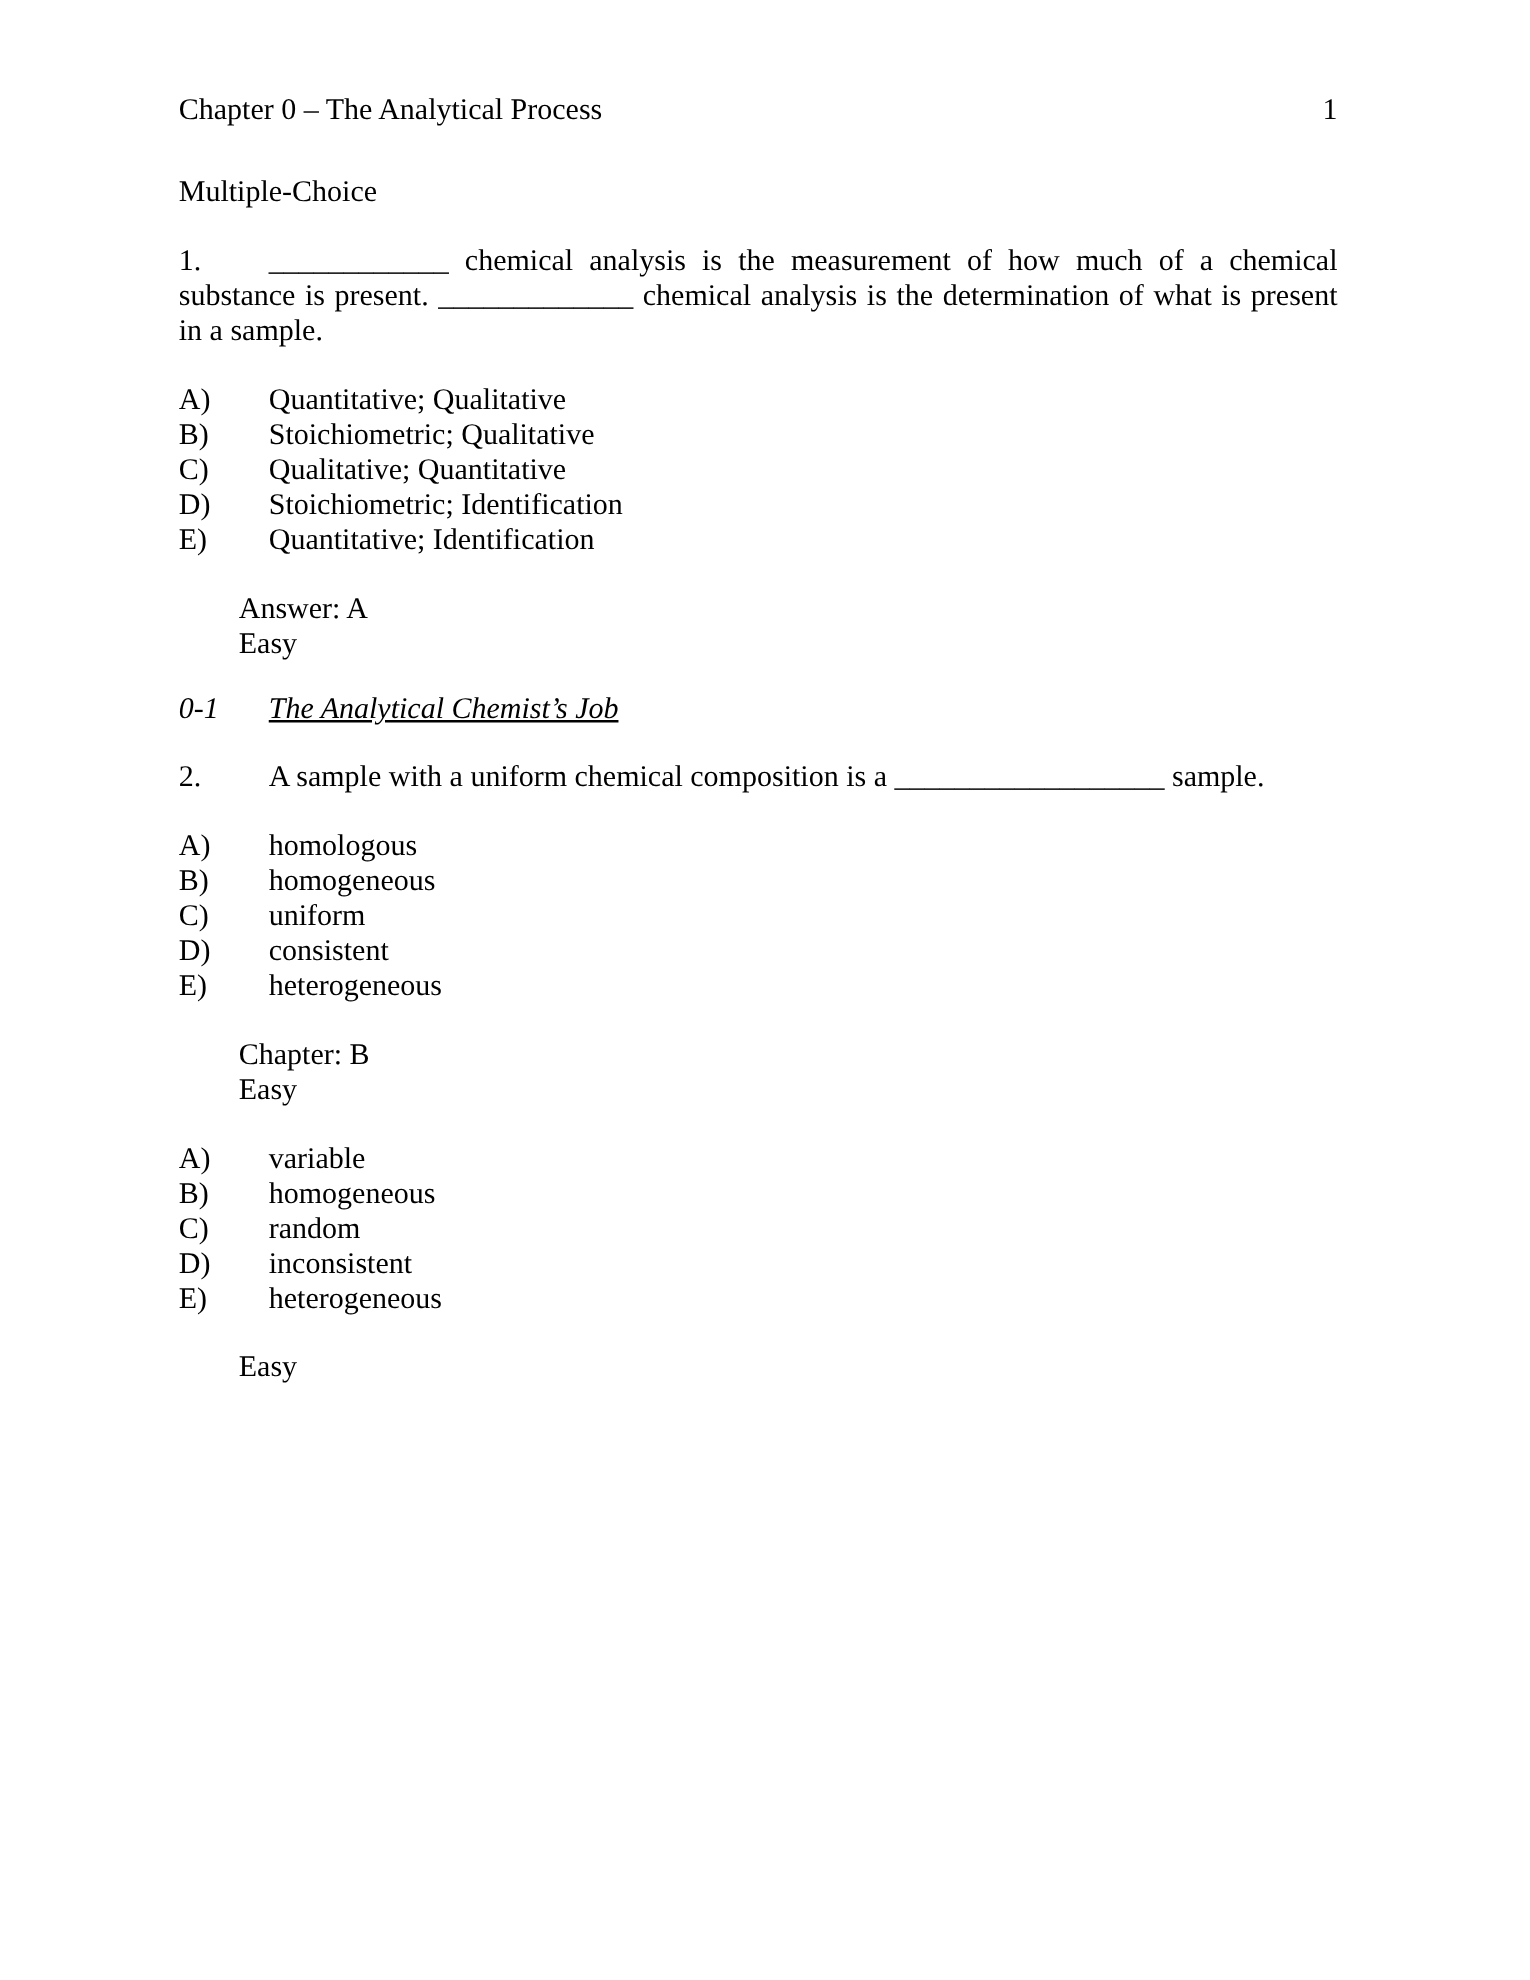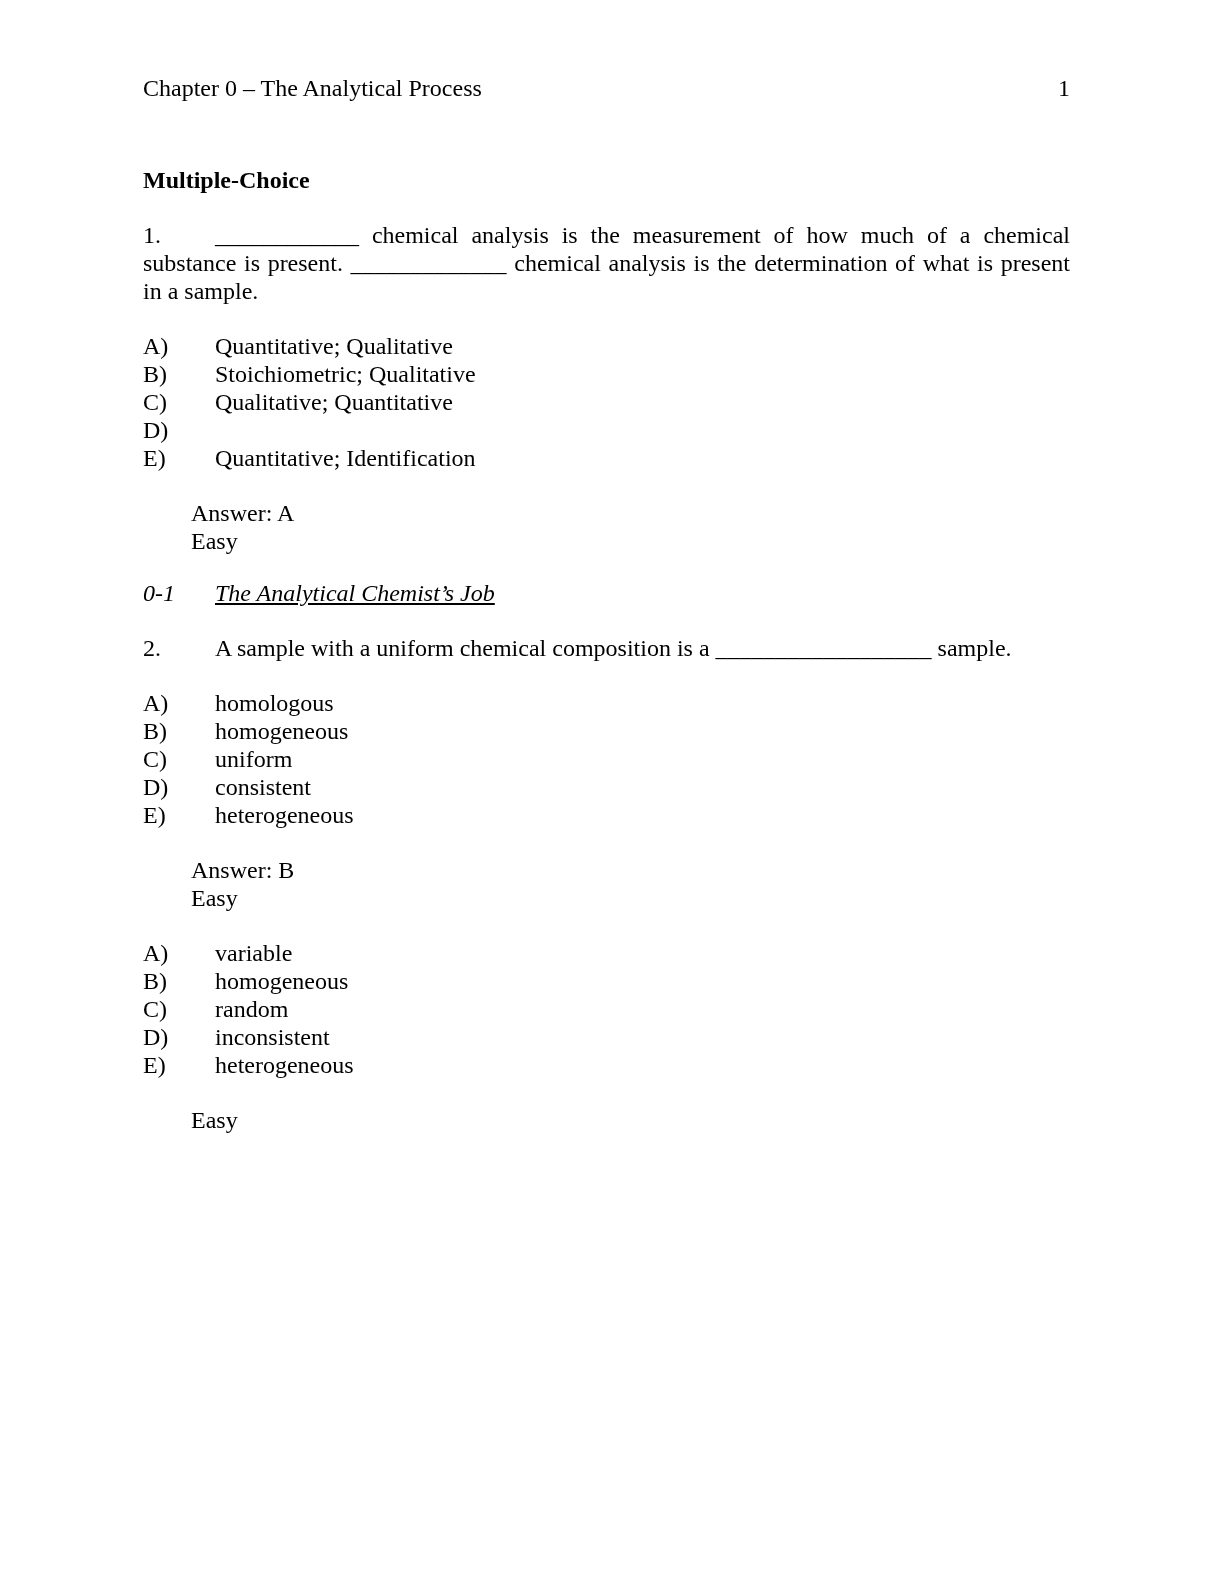--- a/index.html
+++ b/index.html
@@ -18,22 +18,22 @@
     font-size: 24px;
     line-height: 28px;
     color: #000000;
   }
   .page-header {
     display: flex;
     justify-content: space-between;
     align-items: baseline;
   }
   .section-title {
-    font-weight: bold;
-    margin-top: 64px;
+    font-weight: normal;
+    margin-top: 38px;
   }
   .q-para {
     text-align: justify;
     margin-top: 27px;
   }
   .tab-num {
     display: inline-block;
     width: 72px;
   }
   .choices {
@@ -80,20 +80,21 @@
     <div class="choice-row">
       <span class="choice-label">B)</span>
         <span>Stoichiometric; Qualitative</span>
     </div>
     <div class="choice-row">
       <span class="choice-label">C)</span>
         <span>Qualitative; Quantitative</span>
     </div>
     <div class="choice-row">
       <span class="choice-label">D)</span>
+        <span>Stoichiometric; Identification</span>
     </div>
     <div class="choice-row">
       <span class="choice-label">E)</span>
         <span>Quantitative; Identification</span>
     </div>
   </div>
 
   <div class="answer-block">
     <div>Answer: A</div>
     <div>Easy</div>
@@ -120,21 +121,21 @@
       <span class="choice-label">D)</span>
         <span>consistent</span>
     </div>
     <div class="choice-row">
       <span class="choice-label">E)</span>
         <span>heterogeneous</span>
     </div>
   </div>
 
   <div class="answer-block">
-    <div>Answer: B</div>
+    <div>Chapter: B</div>
     <div>Easy</div>
   </div>
 
 
   <div class="choices">
     <div class="choice-row">
       <span class="choice-label">A)</span>
         <span>variable</span>
     </div>
     <div class="choice-row">

